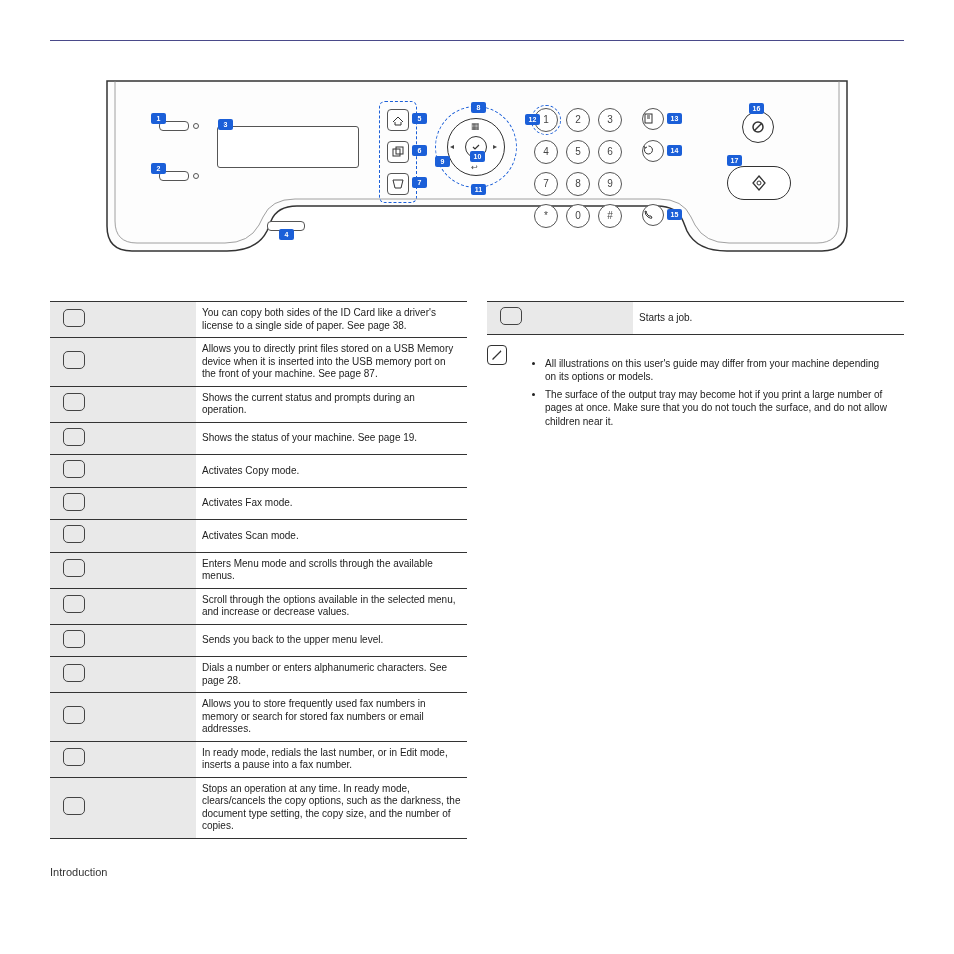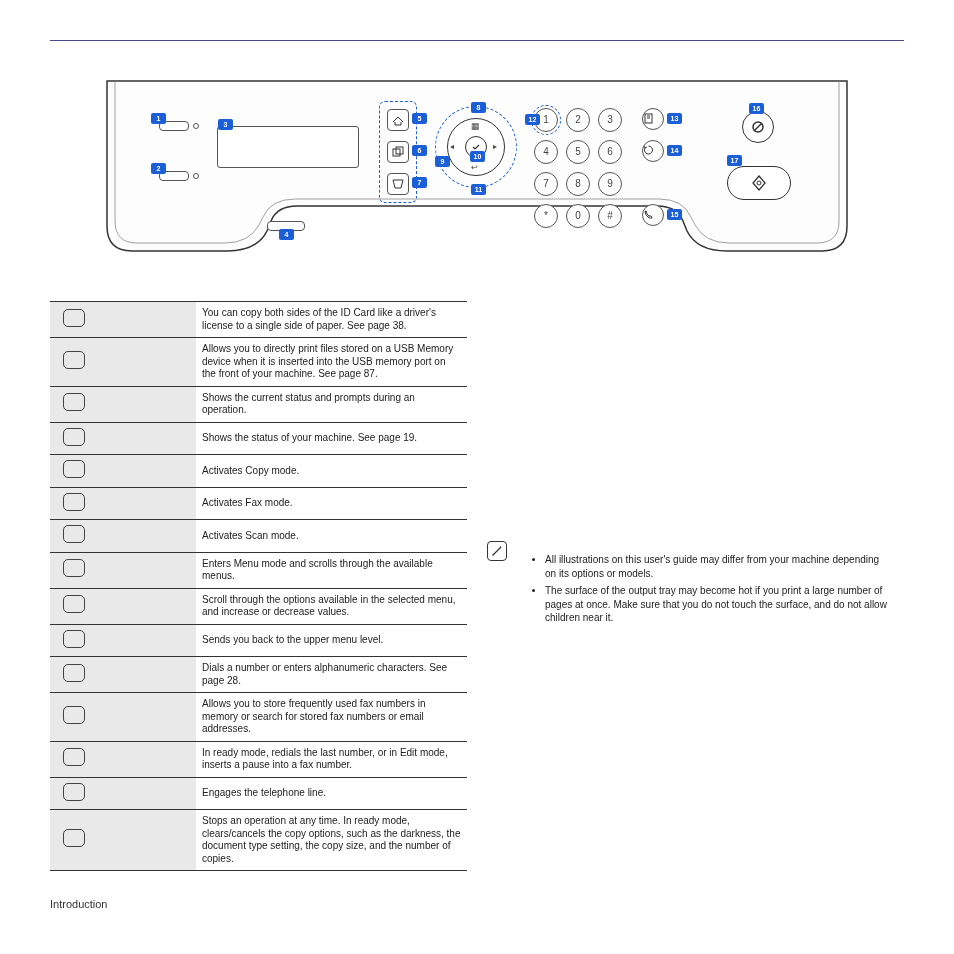--- a/index.html
+++ b/index.html
@@ -102,21 +102,21 @@
   .led {
     position:absolute;
     width:4px;height:4px;
     border:1px solid #555;
     border-radius:50%;
   }
   
   .columns {
     display:flex;
     gap:20px;
-    align-items:center;
+    align-items:flex-start;
   }
   .col { flex:1; }
   table.desc {
     width:100%;
     border-collapse:collapse;
     font-size:10px;
     color:#222;
   }
   table.desc td {
     border-top:1px solid #333;
@@ -350,31 +350,35 @@
               <td>Allows you to store frequently used fax numbers in memory or search for stored fax numbers or email addresses.</td>
             </tr>
             <tr>
               <td class="num"><span class="num-shape"></span></td>
               <td class="label"></td>
               <td>In ready mode, redials the last number, or in Edit mode, inserts a pause into a fax number.</td>
             </tr>
             <tr>
               <td class="num"><span class="num-shape"></span></td>
               <td class="label"></td>
-              <td>Engages the telephone line.</td>
-            </tr>
-            <tr>
-              <td class="num"><span class="num-shape"></span></td>
-              <td class="label"></td>
               <td>Stops an operation at any time. In ready mode, clears/cancels the copy options, such as the darkness, the document type setting, the copy size, and the number of copies.</td>
             </tr>
           </tbody>
       </table>
     </div>
     <div class="col">
+      <table class="desc">
+        <tbody id="right-tbody">
+            <tr>
+              <td class="num"><span class="num-shape"></span></td>
+              <td class="label"></td>
+              <td>Starts a job.</td>
+            </tr>
+          </tbody>
+      </table>
       <div class="notes">
         <div class="note-icon">
           <svg width="12" height="12">
               <path d="M2 10 L10 2 M2 9 L3 10 M9 2 L10 3" stroke="#333" stroke-width="1.2"></path>
               <path d="M1 11 L3 10 L2 9 Z" fill="#333"></path>
             </svg>
         </div>
         <ul class="bullets">
           <li>All illustrations on this user's guide may differ from your machine depending on its options or models.</li>
           <li>The surface of the output tray may become hot if you print a large number of pages at once. Make sure that you do not touch the surface, and do not allow children near it.</li>

